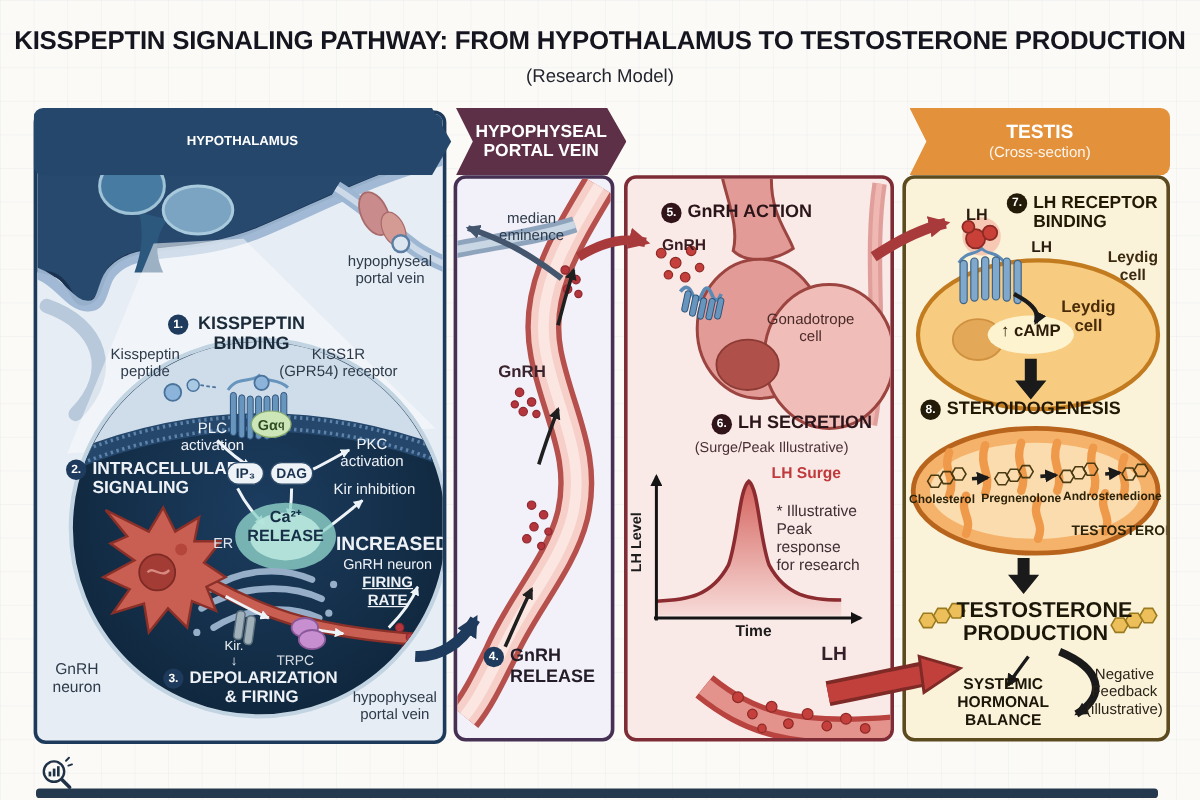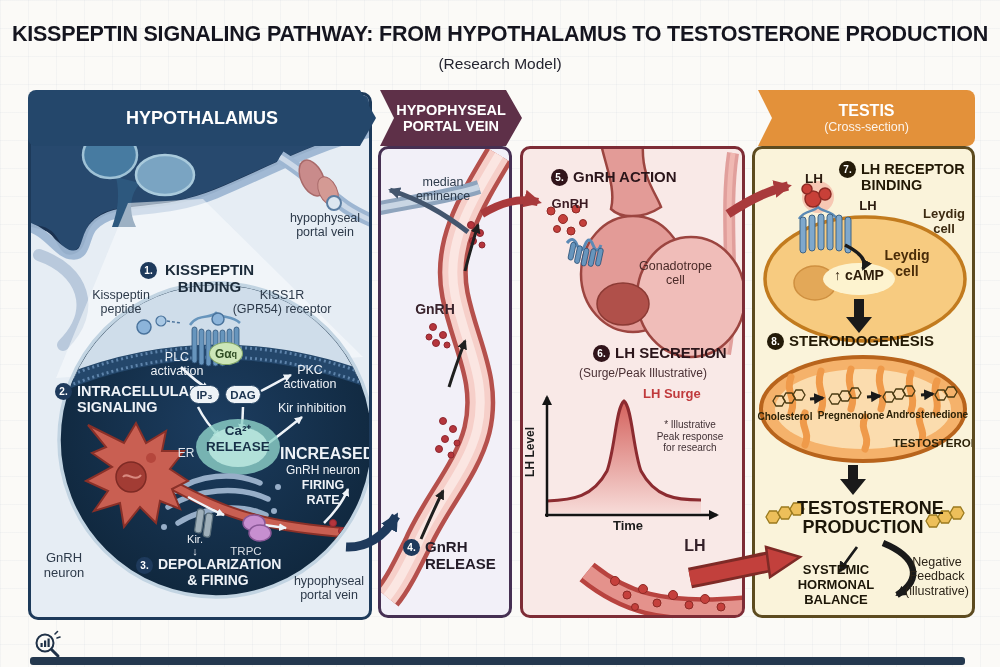--- a/index.html
+++ b/index.html
@@ -9,21 +9,21 @@
     background-color:#fbfaf7;
     background-image:linear-gradient(rgba(200,208,220,.16) 1px,transparent 1px),
                      linear-gradient(90deg,rgba(200,208,220,.16) 1px,transparent 1px);
     background-size:28px 28px;}
   .title{position:absolute;left:0;top:22px;width:100%;text-align:center;font-size:21.5px;
     font-weight:800;letter-spacing:-.2px;color:#15151f;}
   .subtitle{position:absolute;left:0;top:55px;width:100%;text-align:center;font-size:15.5px;color:#24242f;}
   .hdr{position:absolute;top:90px;height:56px;display:flex;flex-direction:column;justify-content:center;
     align-items:center;color:#fff;font-weight:700;text-align:center;line-height:1.12;z-index:20;}
   .hdr .pre{white-space:pre-line;}
-  .hdr1{left:28px;width:348px;background:#24476b;font-size:18px;border-radius:8px 0 0 8px;
+  .hdr1{left:28px;width:348px;background:#24476b;font-size:11px;border-radius:8px 0 0 8px;
     clip-path:polygon(0 0,calc(100% - 16px) 0,100% 50%,calc(100% - 16px) 100%,0 100%);}
   .hdr2{left:380px;width:142px;background:#5e3048;font-size:14.5px;
     clip-path:polygon(0 0,calc(100% - 16px) 0,100% 50%,calc(100% - 16px) 100%,0 100%,14px 50%);}
   .hdr3{left:528px;width:224px;background:#b8393c;font-size:15px;
     clip-path:polygon(0 0,calc(100% - 16px) 0,100% 50%,calc(100% - 16px) 100%,0 100%,14px 50%);}
   .hdr4{left:758px;width:217px;background:#e3913a;font-size:16px;border-radius:0 8px 8px 0;
     clip-path:polygon(0 0,100% 0,100% 100%,0 100%,14px 50%);}
   .hdr4 .sub{font-size:12.5px;font-weight:400;opacity:.9;}
   .panel{position:absolute;border-radius:10px;z-index:10;overflow:hidden;}
   .panel svg.scene{position:absolute;left:0;top:0;}
@@ -194,21 +194,21 @@
     </div>
     <div class="pill" style="left:158px;top:290px;width:31px;height:19px;">IP₃</div>
     <div class="pill" style="left:194px;top:290px;width:36px;height:19px;">DAG</div>
     <div class="lbl w" style="left:247px;top:306px;width:92px;text-align:left;">Kir inhibition</div>
     <div class="lbl pre b" style="left:172px;top:328px;width:70px;font-size:13.5px;color:#173048;">Ca²⁺
 RELEASE</div>
     <div class="lbl" style="left:140px;top:352px;width:30px;color:#dfe6ee;font-size:12px;">ER</div>
     <div class="lbl" style="left:249px;top:350px;width:86px;color:#eef2f7;">
       <span class="b" style="font-size:16px;">INCREASED</span><br>
       <span style="font-size:12px;">GnRH neuron</span><br>
-      <span class="b pre" style="font-size:12.5px;">FIRING
+      <span class="b pre" style="font-size:12.5px;text-decoration:underline;">FIRING
 RATE</span>
     </div>
     <div class="lbl w" style="left:149px;top:438px;width:30px;font-size:11px;">Kir.</div>
     <div class="lbl w" style="left:149px;top:450px;width:30px;font-size:11px;">↓</div>
     <div class="lbl" style="left:193px;top:450px;width:44px;font-size:11.5px;color:#d8dde4;">TRPC</div>
     <div class="step" style="left:105px;top:462px;">
       <span class="badge">3.</span>
       <span class="stitle w" style="font-size:14px;text-align:center;width:120px;">DEPOLARIZATION
 &amp; FIRING</span>
     </div>
@@ -337,21 +337,21 @@
     <div class="lbl pre" style="left:105px;top:110px;width:95px;color:#4a2a28;">Gonadotrope
 cell</div>
     <div class="step" style="left:70px;top:196px;">
       <span class="badge d3">6.</span>
       <span class="stitle" style="font-size:15px;color:#2b151a;">LH SECRETION</span>
     </div>
     <div class="lbl" style="left:35px;top:218px;width:170px;font-size:12px;color:#4a3034;">(Surge/Peak Illustrative)</div>
     <div class="lbl b" style="left:-22px;top:296px;width:60px;font-size:12px;color:#1c1c1c;transform:rotate(-90deg);">LH Level</div>
     <div class="lbl b" style="left:80px;top:370px;width:50px;font-size:13px;color:#1c1c1c;">Time</div>
     <div class="lbl b" style="left:108px;top:238px;width:70px;font-size:13px;color:#c03a3c;text-align:left;margin-left:12px;">LH Surge</div>
-    <div class="lbl pre" style="left:124px;top:270px;width:86px;font-size:10px;color:#403034;text-align:center;">* Illustrative
+    <div class="lbl pre" style="left:124px;top:270px;width:86px;font-size:13px;color:#403034;text-align:left;">* Illustrative
 Peak response
 for research</div>
     <div class="lbl b" style="left:152px;top:388px;width:40px;font-size:16px;color:#332028;">LH</div>
   </div>
 
   <div class="panel p4">
     <svg class="scene" width="217" height="466" viewBox="0 0 217 466">
       <defs>
         <marker id="ab4" markerUnits="userSpaceOnUse" markerWidth="12" markerHeight="11" refX="9" refY="5.5" orient="auto">
           <path d="M0,0L11,5.5L0,11Z" fill="#1a1a1a"></path>

